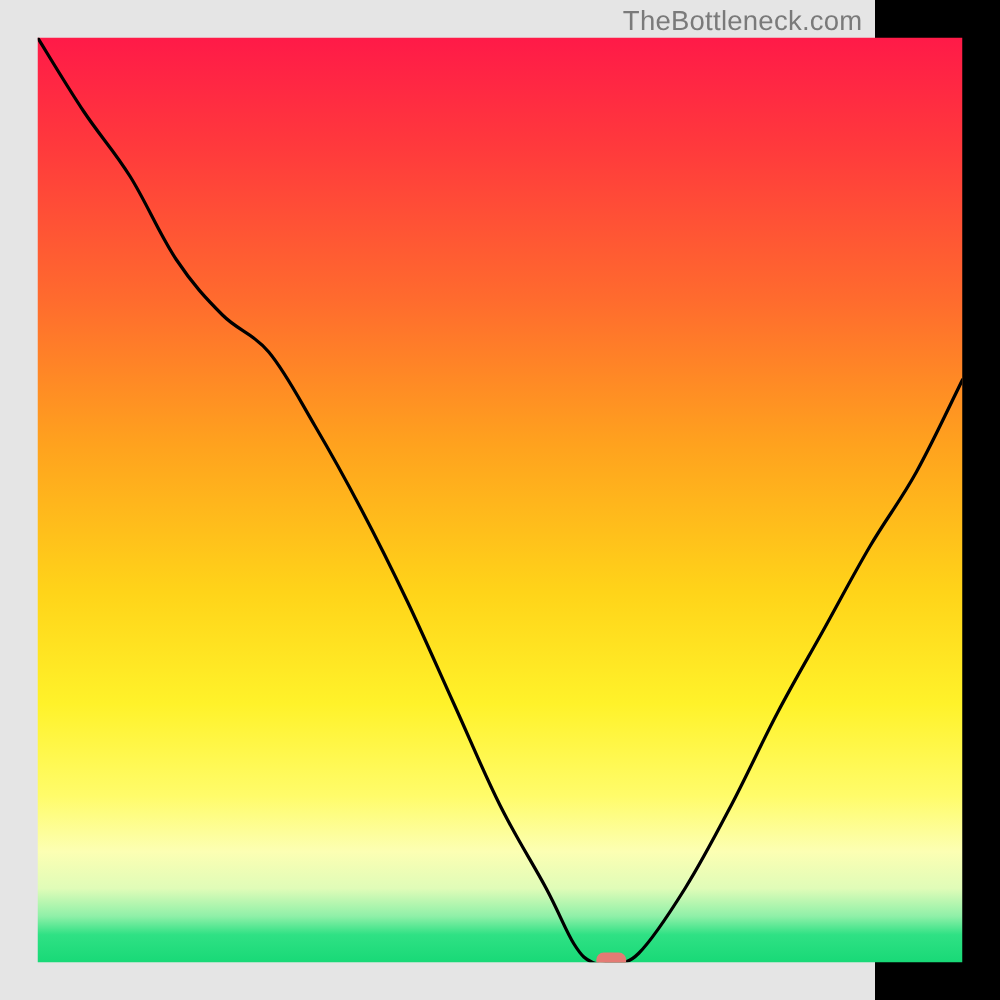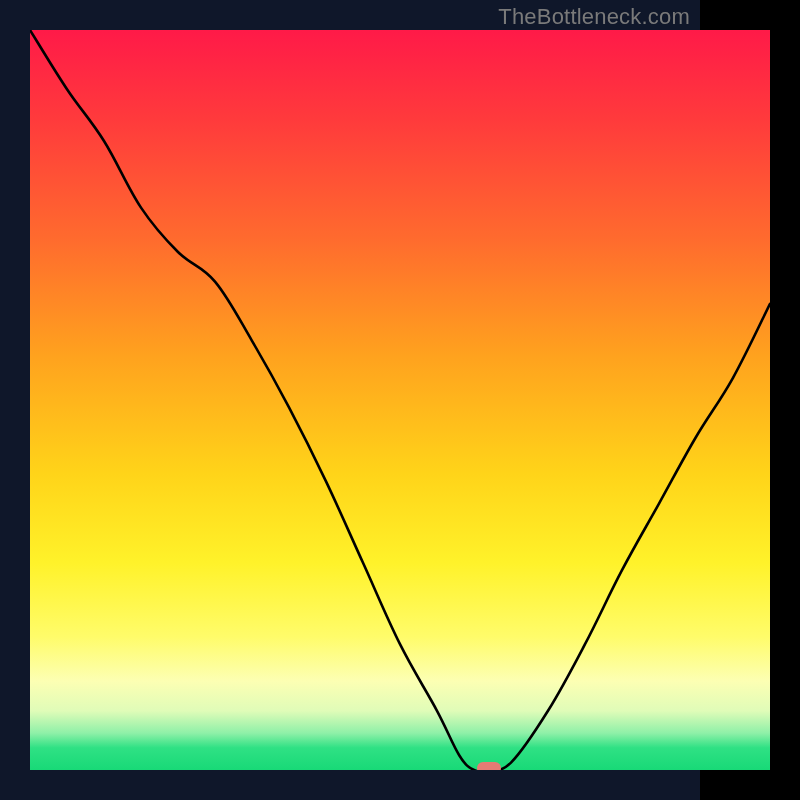--- a/index.html
+++ b/index.html
@@ -8,21 +8,21 @@
     width: 800px;
     height: 800px;
     background: #000;
     overflow: hidden;
     font-family: Arial, Helvetica, sans-serif;
   }
   .outer {
     position: relative;
     width: 700px;
     height: 800px;
-    background: #0f172a;
+    background: #e5e5e5;
   }
   .watermark {
     position: absolute;
     top: 4px;
     right: 10px;
     color: #7a7a7a;
     font-size: 22px;
     font-weight: 500;
     letter-spacing: 0.2px;
     z-index: 30;

